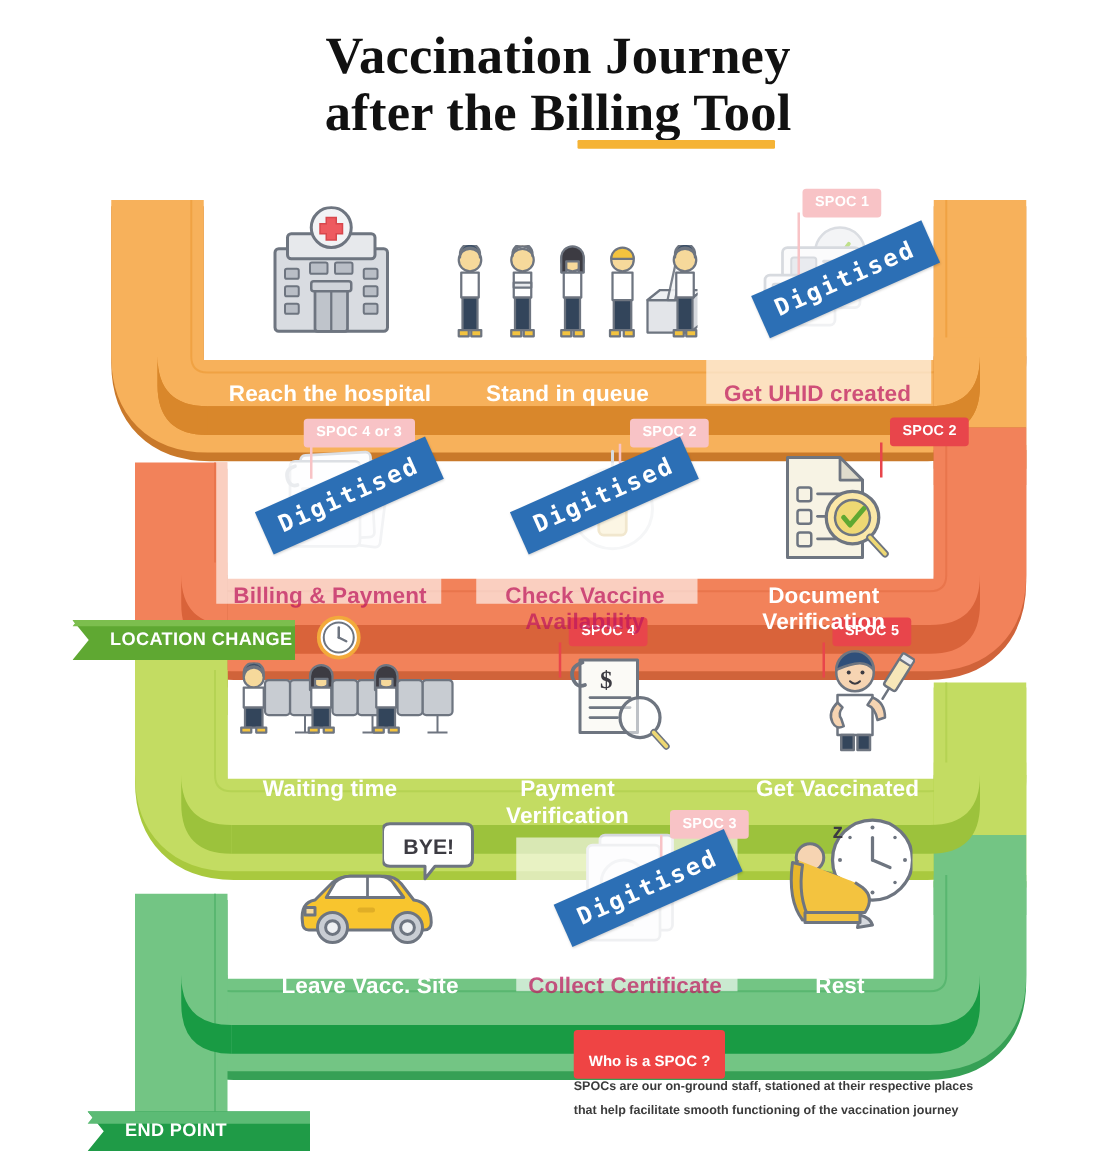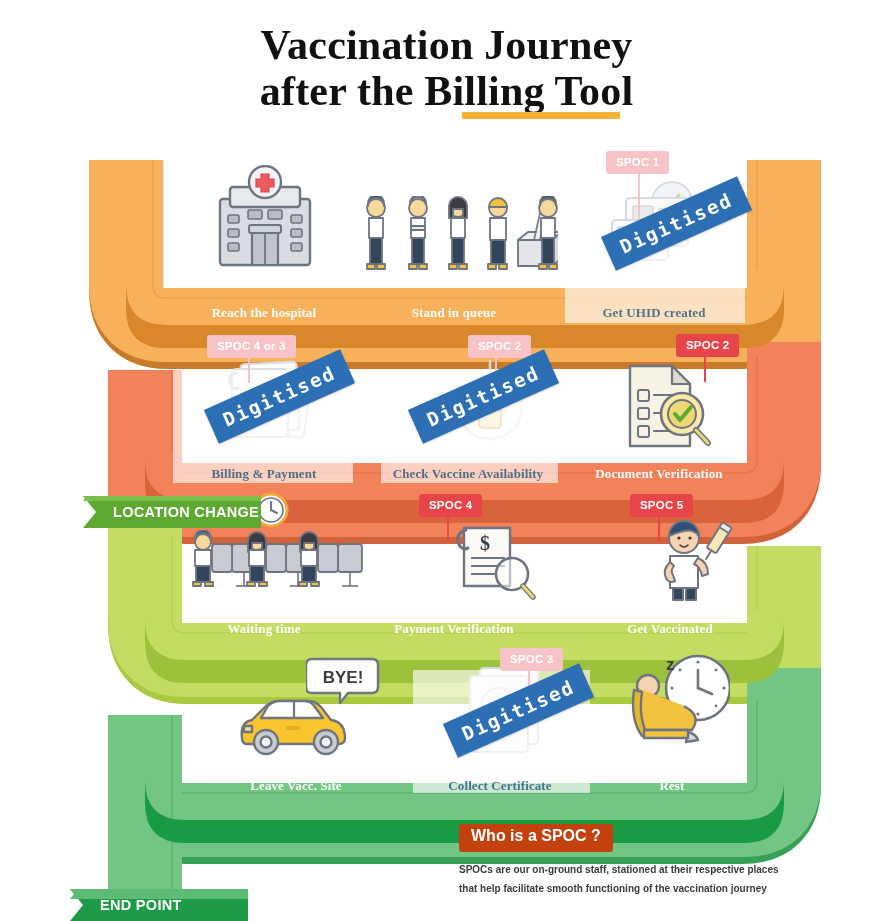--- a/index.html
+++ b/index.html
@@ -26,52 +26,52 @@
   .ribbon{position:absolute;height:32px;display:flex;align-items:center;}
   .ribbon .body{
     position:relative;height:32px;display:flex;align-items:center;
     padding:0 18px 0 30px;color:#ffffff;font-weight:700;font-size:14.5px;
     letter-spacing:.3px;
   }
 
   
   .spoc{
     position:absolute;border-radius:3px;color:#fff;font-size:11.5px;
-    font-weight:700;padding:5px 10px 6px;white-space:nowrap;letter-spacing:.2px;
+    font-weight:700;padding:5px 10px 6px;white-space:nowrap;letter-spacing:.2px;margin-left:36px;
   }
   .spoc.solid{background:#E8454B;}
   .spoc.faded{background:#F8C3C6;color:#ffffff;}
   .spoc-line{position:absolute;width:2px;}
   .spoc-line.solid{background:#E8454B;}
   .spoc-line.faded{background:#F8C3C6;}
 
   
   .steplabel{
-    position:absolute;color:#ffffff;font-weight:700;font-size:13px;
-    text-align:center;letter-spacing:.1px;font-family:Liberation Serif, serif;
-  }
-  .steplabel.dim{color:#0c4a6e;opacity:.72;}
+    position:absolute;color:#ffffff;font-weight:700;font-size:18px;
+    text-align:center;letter-spacing:.1px;
+  }
+  .steplabel.dim{color:#be185d;opacity:.72;}
 
   
   .stamp{
     position:absolute;background:#2C6FB5;color:#ffffff;
     font-family:"DejaVu Sans Mono", monospace;
     font-weight:700;font-size:19px;letter-spacing:2px;
     padding:7px 14px 8px;transform:rotate(-24deg);
     box-shadow:0 1px 2px rgba(0,0,0,.18);
     white-space:nowrap;
   }
 
   
   .fadepanel{position:absolute;background:rgba(255,255,255,.62);pointer-events:none;}
 
   
   .foot-badge{
-    position:absolute;background:#c2410c;color:#fff;border-radius:3px;
-    font-size:16px;font-weight:700;padding:3px 12px 7px;white-space:nowrap;
+    position:absolute;background:#ef4444;color:#fff;border-radius:3px;
+    font-size:12px;font-weight:700;padding:18px 12px 7px;white-space:nowrap;
   }
   .foot-text{
     position:absolute;font-size:10px;line-height:19px;color:#3b3b3b;
     font-weight:700;width:400px;
   }
   .foot-text span{display:block;}
 
   
   .ill{position:absolute;}
 </style>
@@ -464,21 +464,21 @@
 
   <div class="steplabel" style="left:176px;top:621px;width:176px;">Waiting time</div>
   <div class="steplabel" style="left:366px;top:621px;width:176px;">Payment Verification</div>
   <div class="steplabel" style="left:582px;top:621px;width:176px;">Get Vaccinated</div>
 
   <div class="steplabel" style="left:208px;top:778px;width:176px;">Leave Vacc. Site</div>
   <div class="steplabel dim" style="left:412px;top:778px;width:176px;">Collect Certificate</div>
   <div class="steplabel" style="left:584px;top:778px;width:176px;">Rest</div>
 
 
-  <div class="ribbon" style="left:83px;top:496px;">
+  <div class="ribbon" style="left:58px;top:496px;">
     <svg style="position:absolute;left:0;top:0;width:178px;height:32px;" viewBox="0 0 178 32" preserveAspectRatio="none">
       <path d="M0 0 h178 v32 h-178 l13 -16 Z" fill="#5FA832"></path>
       <path d="M0 0 h178 v5 h-178 l2 -2.5 Z" fill="#7CBE4E"></path>
     </svg>
     <div class="body" style="position:relative;">LOCATION CHANGE</div>
   </div>
 
   <div class="ribbon" style="left:70px;top:889px;">
     <svg style="position:absolute;left:0;top:0;width:178px;height:32px;" viewBox="0 0 178 32" preserveAspectRatio="none">
       <path d="M0 0 h178 v32 h-178 l13 -16 Z" fill="#1F9B47"></path>

